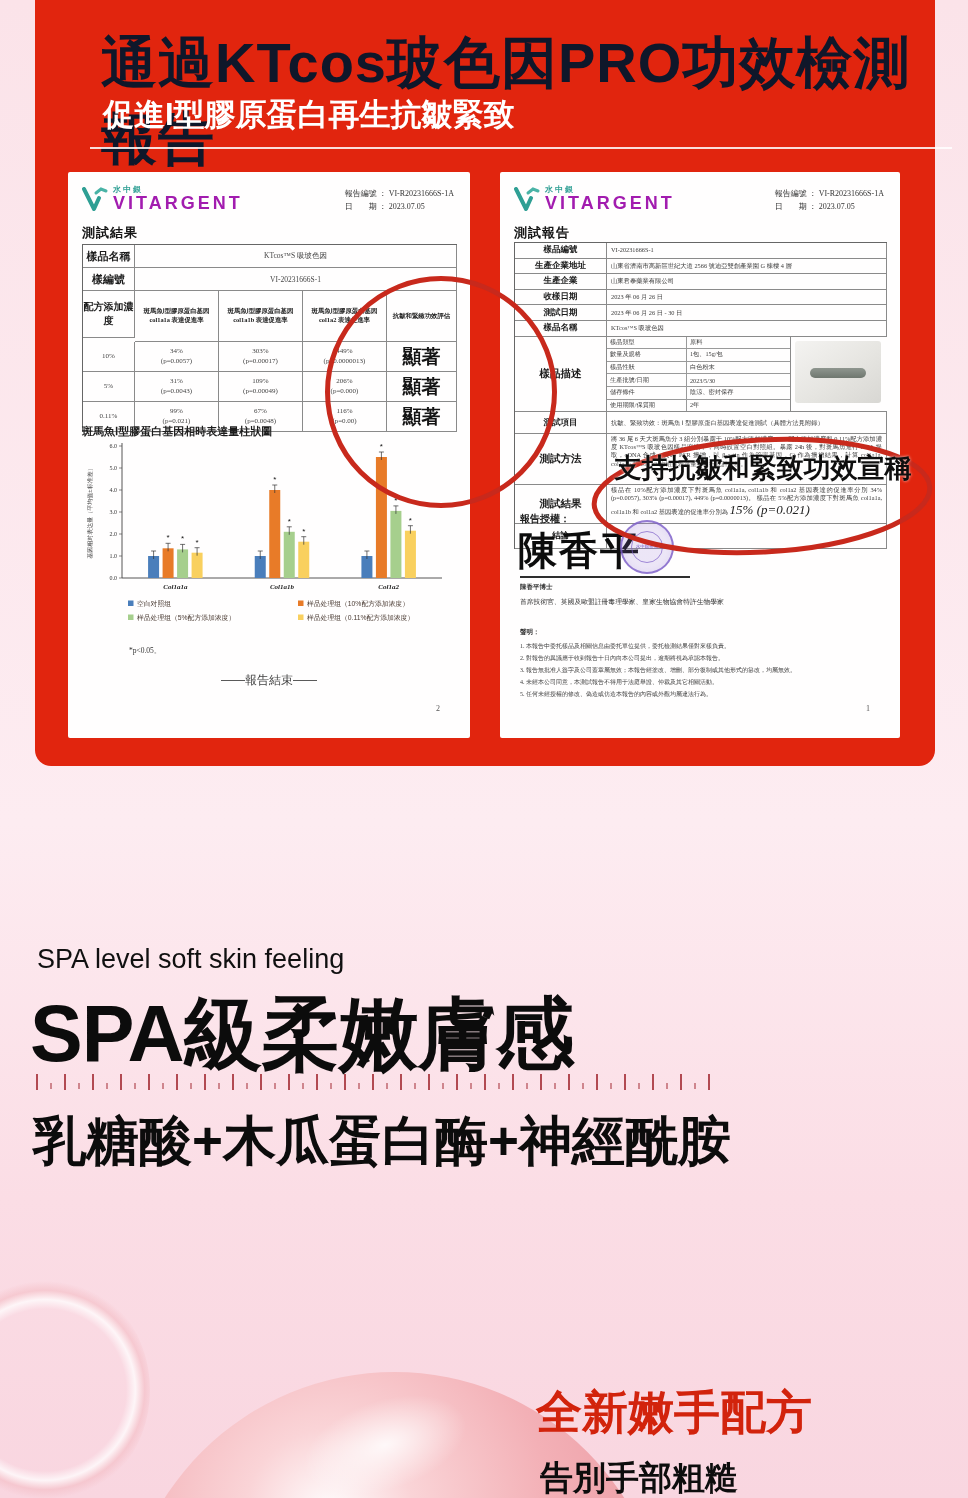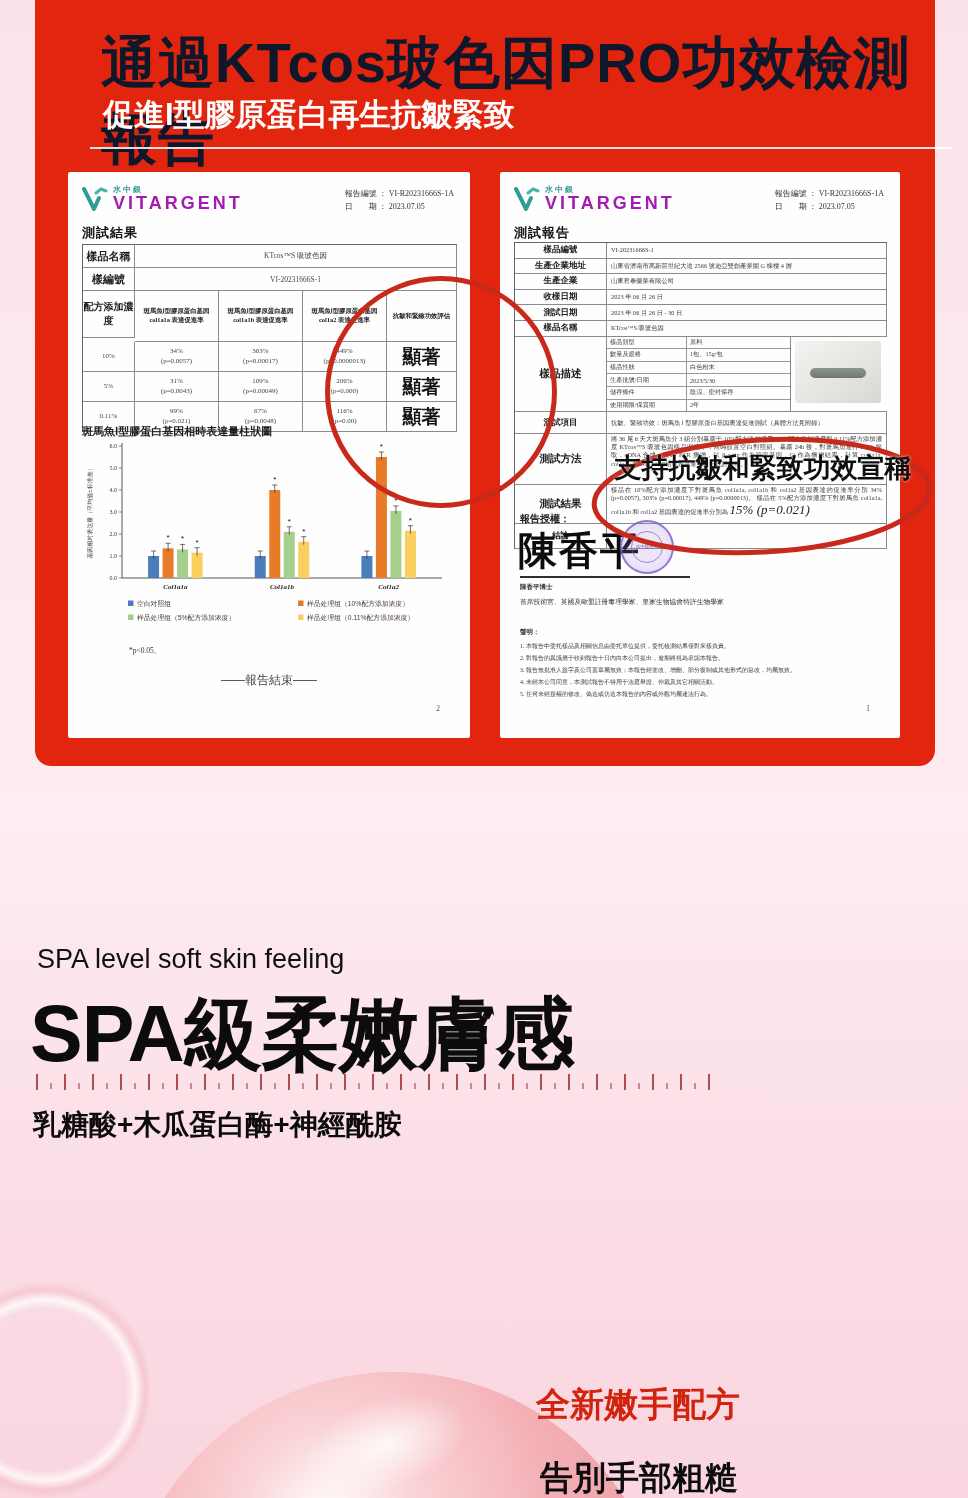--- a/index.html
+++ b/index.html
@@ -86,30 +86,30 @@
   .decl-title{left:20px;top:456px;font-size:6.5px;color:#333;font-weight:700;}
   .decl{left:20px;top:468px;width:350px;font-size:6px;color:#3c3c3c;line-height:12px;font-family:"Liberation Serif",serif;}
 
   
   .spa-eyebrow{left:37px;top:944px;font-size:27px;font-weight:500;color:#101010;}
   .spa-title{left:30px;top:982px;font-size:79px;font-weight:800;color:#0c0c0c;letter-spacing:-1px;}
   .ruler{left:36px;top:1074px;width:676px;height:16px;}
   .tick-tall{position:absolute;inset:0;background:repeating-linear-gradient(90deg,#b24a52 0 2px,transparent 2px 28px);}
   .tick-short{position:absolute;left:14px;right:0;bottom:1px;height:6px;
     background:repeating-linear-gradient(90deg,#cf858d 0 2px,transparent 2px 28px);}
-  .spa-ing{left:33px;top:1106px;font-size:28px;font-weight:800;color:#0c0c0c;}
+  .spa-ing{left:33px;top:1106px;font-size:53px;font-weight:800;color:#0c0c0c;}
 
   
   .bubble-big{left:122px;top:1372px;width:545px;height:545px;border-radius:50%;
     background:radial-gradient(circle at 38% 26%,rgba(255,255,255,.95) 0%,#fad4d7 16%,#f3b0b6 42%,#eb9aa3 68%,#e48e99 100%);}
   .bubble-hl{left:300px;top:1400px;width:170px;height:90px;border-radius:50%;transform:rotate(-18deg);
     background:radial-gradient(ellipse,rgba(255,255,255,.85) 0%,rgba(255,255,255,0) 70%);}
   .bubble-arc{left:-60px;top:1275px;width:210px;height:230px;border-radius:50%;
     background:radial-gradient(circle,transparent 52%,rgba(255,255,255,.75) 58%,rgba(243,187,194,.55) 64%,transparent 70%);}
-  .bt-head{left:536px;top:1382px;font-size:34px;font-weight:800;}
+  .bt-head{left:536px;top:1382px;font-size:46px;font-weight:800;}
   .bt-sub{left:540px;top:1456px;font-size:33px;font-weight:700;color:#0d0d0d;}
 </style>
 </head>
 <body>
 
 <div id="screen">
 
   <div class="abs hero" style="background: rgb(225, 37, 14);">
     <div class="abs hero-title">通過KTcos玻色因PRO功效檢測報告</div>
     <div class="abs hero-sub">促進I型膠原蛋白再生抗皺緊致</div>

